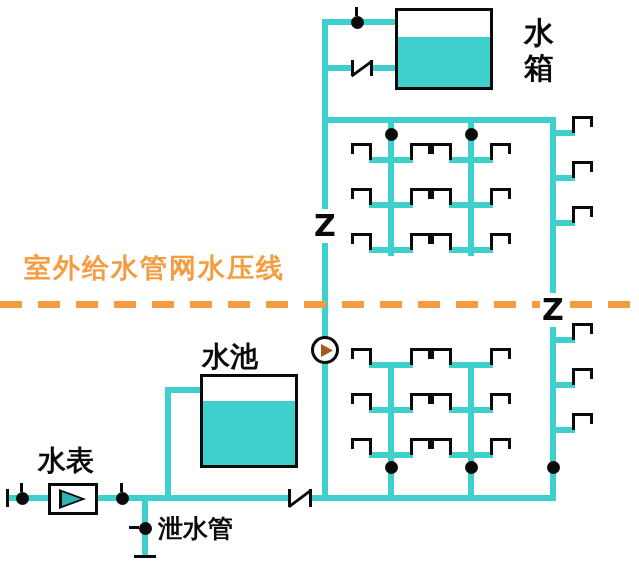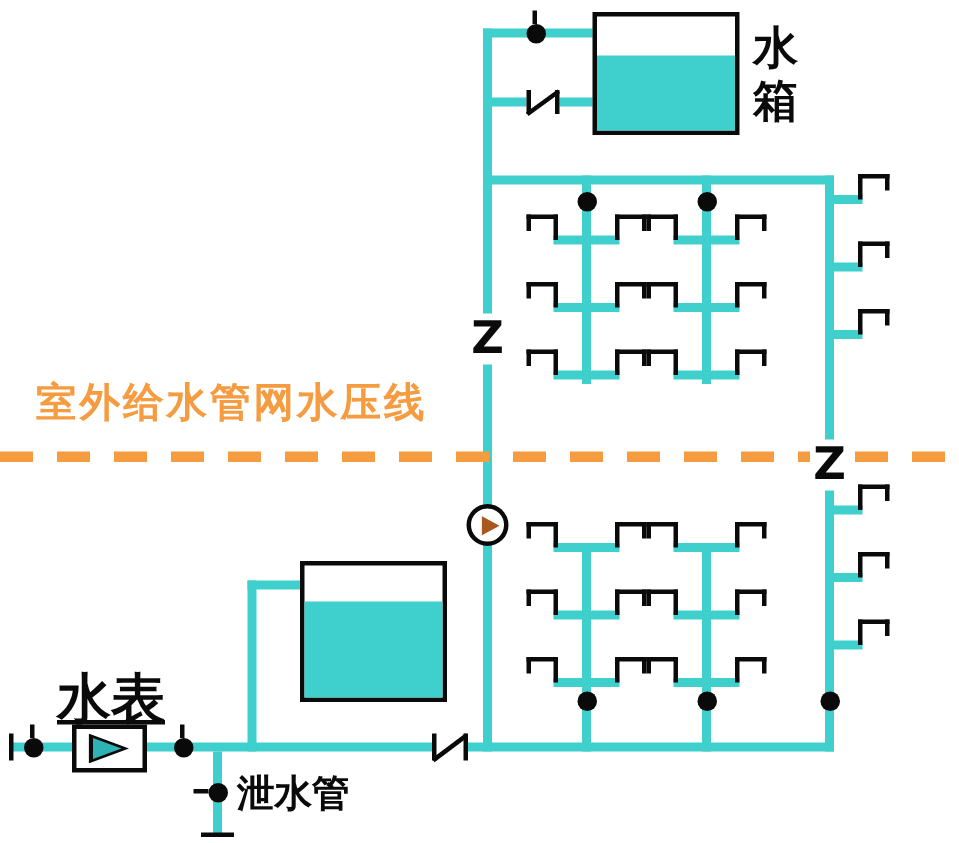--- a/index.html
+++ b/index.html
@@ -16,24 +16,24 @@
   .fpart{position:absolute;background:var(--ink);}
   .ncheck{position:absolute;background:#fff;z-index:5;}
   .zbreak{position:absolute;width:26px;height:34px;background:#fff;z-index:5;color:var(--ink);
           font-weight:700;font-size:30px;line-height:33px;text-align:center;}
   .pump{position:absolute;width:28px;height:28px;box-sizing:border-box;border:3px solid var(--ink);
         border-radius:50%;background:#fff;z-index:5;}
   .pump-tri{position:absolute;left:7px;top:5px;width:12px;height:13px;background:var(--pumptri);
             clip-path:polygon(0 0,0 100%,100% 50%);}
   .tri{position:absolute;clip-path:polygon(0 0,0 100%,100% 50%);}
   .label{position:absolute;z-index:6;font-weight:700;color:var(--ink);}
-  .vert{width:1.15em;line-height:1.15;word-break:break-all;}
+  .vert{width:1.15em;line-height:1.15;word-break:break-all;margin-left:22px;}
   #label-tank{left:502px;top:16px;font-size:30px;}
   #label-pool{left:202px;top:338px;font-size:28px;}
-  #label-meter{left:38px;top:442px;font-size:36px;text-decoration:underline;}
+  #label-meter{left:38px;top:442px;font-size:28px;}
   #label-drain{left:158px;top:512px;font-size:25px;}
   #label-pressure{left:24px;top:250px;font-size:27px;color:var(--accent);letter-spacing:2px;z-index:6;}
   .wm{position:absolute;right:3px;bottom:3px;z-index:7;display:flex;align-items:center;gap:5px;opacity:.92;}
   .wm-logo{width:23px;height:27px;background:var(--wm);
            clip-path:polygon(50% 0,100% 18%,100% 62%,50% 100%,0 62%,0 18%);}
   .wm-title{font-size:17px;font-weight:700;color:var(--wm);line-height:1.1;}
   .wm-url{font-size:12px;color:#666;line-height:1.1;}
 </style>
 </head>
 <body>
@@ -71,20 +71,21 @@
   </div>
 
   <div class="pump" style="left:311px;top:336px;">
     <div class="pump-tri"></div>
   </div>
 
   <div class="stem" style="left:6px;top:489px;width:3px;height:18px;"></div>
   <div class="stem" style="left:134px;top:555px;width:22px;height:3px;"></div>
 
   <div class="label vert" id="label-tank">水箱</div>
+  <div class="label" id="label-pool">水池</div>
   <div class="label" id="label-meter">水表</div>
   <div class="label" id="label-pressure">室外给水管网水压线</div>
   <div class="label" id="label-drain">泄水管</div>
 
 
 <div class="valve" style="left: 16px; top: 492px;"></div>
     <div class="stem" style="left: 20px; top: 483px; width: 3px; height: 9px;"></div>
     <div class="valve" style="left: 116px; top: 492px;"></div>
     <div class="stem" style="left: 120px; top: 483px; width: 3px; height: 9px;"></div>
     <div class="valve" style="left: 351px; top: 16px;"></div>

